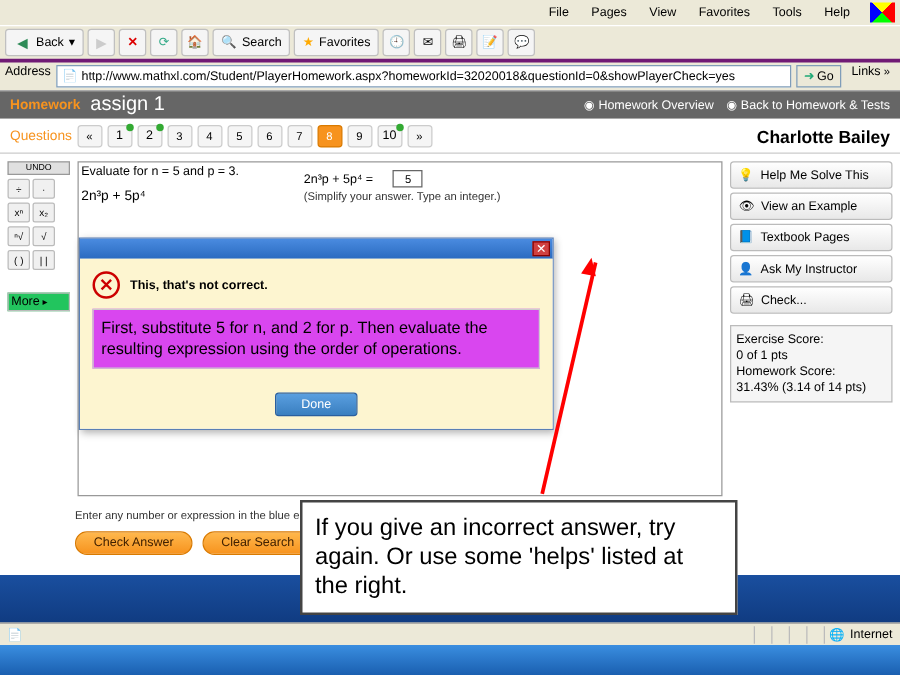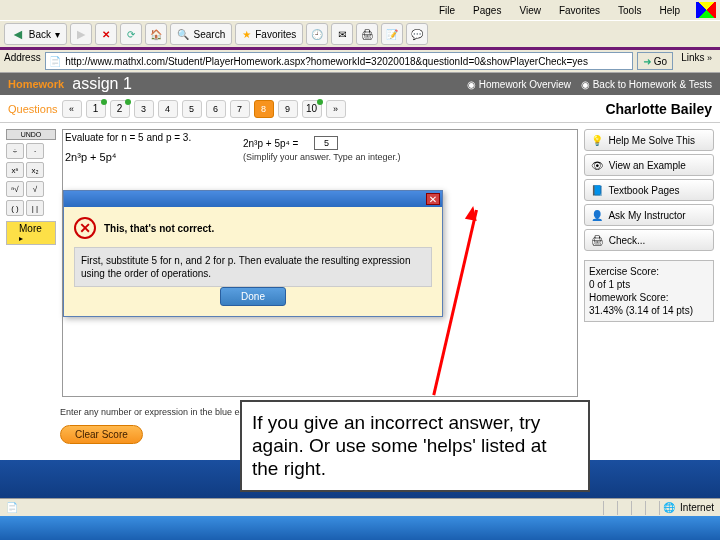--- a/index.html
+++ b/index.html
@@ -29,35 +29,35 @@
 .qlabel{color:#f7931e;font-weight:normal;font-size:11px}
 .qbtn{width:20px;height:18px;border:1px solid #ccc;border-radius:3px;background:#f5f5f5;display:flex;align-items:center;justify-content:center;font-size:9px;position:relative}
 .qbtn.active{background:#f7931e;color:#fff;border-color:#d97a00}
 .qbtn .dot{position:absolute;top:-2px;right:-2px;width:6px;height:6px;border-radius:50%;background:#3a3}
 .username{font-weight:bold;font-size:14px}
 .workspace{display:flex;padding:6px;gap:6px;height:280px}
 .leftcol{width:50px;display:flex;flex-direction:column;gap:3px}
 .undo{border:1px solid #999;background:#e0e0e0;font-size:7px;text-align:center;padding:1px}
 .palette-row{display:flex;gap:2px}
 .pbtn{width:18px;height:16px;border:1px solid #bbb;background:#f0f0f0;border-radius:2px;font-size:8px;display:flex;align-items:center;justify-content:center}
-.more-btn{border:1px solid #bbb;background:#fde047;font-size:8px;padding:1px 12px;margin-top:2px}
+.more-btn{border:1px solid #bbb;background:#22c55e;font-size:8px;padding:1px 2px;margin-top:15px}
 .midcol{flex:1;border:1px solid #999;background:#fff;padding:2px;position:relative}
 .question-text{font-size:10px;margin-bottom:8px}
 .expr{font-size:11px;margin-top:0}
 .answer-area{position:absolute;left:180px;top:6px;font-size:10px}
 .answer-line{display:flex;align-items:center;gap:16px}
 .answer-box{width:24px;height:14px;border:1px solid #666;display:inline-flex;align-items:center;justify-content:center;font-size:9px}
 .simplify{font-size:9px;color:#333;margin-top:2px}
 .popup{position:absolute;left:0;top:60px;width:380px;border:1px solid #5a7fb5;box-shadow:2px 2px 6px rgba(0,0,0,0.3)}
 .popup-title{background:linear-gradient(#4a8be0,#2a6bc0);height:16px;display:flex;justify-content:flex-end;align-items:center;padding:0 2px}
 .popup-close{width:14px;height:12px;background:#d04040;color:#fff;font-size:9px;display:flex;align-items:center;justify-content:center;border:1px solid #800}
 .popup-body{background:#fdf5d0;padding:10px}
 .sorry{display:flex;align-items:center;gap:8px;font-size:11px;font-weight:bold;margin-bottom:8px}
 .x-circle{width:22px;height:22px;border:2px solid #c00;border-radius:50%;color:#c00;font-size:14px;font-weight:bold;display:flex;align-items:center;justify-content:center}
-.popup-hint{background:#e5e5e5;border:1px solid #ccc;padding:6px;font-size:10px;line-height:1.3;margin-bottom:0}
+.popup-hint{background:#d946ef;border:1px solid #ccc;padding:6px;font-size:13px;line-height:1.3;margin-bottom:19px}
 .done-btn{display:block;margin:0 auto;background:linear-gradient(#5a9fe0,#3a7fc0);color:#fff;border:1px solid #2a5f9f;border-radius:3px;padding:3px 20px;font-size:10px}
 .rightcol{width:130px;display:flex;flex-direction:column;gap:3px}
 .help-btn{height:22px;border:1px solid #bbb;background:linear-gradient(#fff,#e8e8e8);border-radius:3px;display:flex;align-items:center;gap:5px;padding:0 6px;font-size:9px}
 .score-box{border:1px solid #bbb;background:#f5f5f5;padding:4px;font-size:8px;margin-top:6px;line-height:1.3}
 .instruction{padding:4px 60px;font-size:9px;color:#333}
 .action-btns{padding:4px 60px;display:flex;gap:8px}
 .orange-btn{background:linear-gradient(#ffb84d,#f7931e);border:1px solid #d97a00;border-radius:10px;padding:3px 14px;font-size:10px;color:#402000}
 .callout{position:absolute;left:240px;top:400px;width:350px;border:2px solid #444;background:#fff;padding:10px;font-family:Arial;font-size:19px;line-height:1.2}
 .arrow-line{position:absolute;left:475px;top:210px;width:3px;height:190px;background:#f00;transform:rotate(13deg);transform-origin:top}
 .arrow-head{position:absolute;left:466px;top:206px;width:0;height:0;border-left:6px solid transparent;border-right:6px solid transparent;border-bottom:14px solid #f00;transform:rotate(10deg)}
@@ -256,21 +256,22 @@
       <div>Exercise Score:</div>
       <div>0 of 1 pts</div>
       <div>Homework Score:</div>
       <div>31.43% (3.14 of 14 pts)</div>
     </div>
   </div>
 </div>
 
 <div class="instruction">Enter any number or expression in the blue edit box, then click Check Answer.</div>
 <div class="action-btns">
-  <button class="orange-btn">Clear Score</button>
+  <button class="orange-btn">Check Answer</button>
+  <button class="orange-btn">Clear Search</button>
 </div>
 
 <div class="blue-bg"></div>
 <div class="arrow-line"></div>
 <div class="arrow-head"></div>
 <div class="callout">If you give an incorrect answer, try again.  Or use some 'helps' listed at the right.</div>
 
 <div class="statusbar">
   <span>📄</span>
   <div class="status-right">

